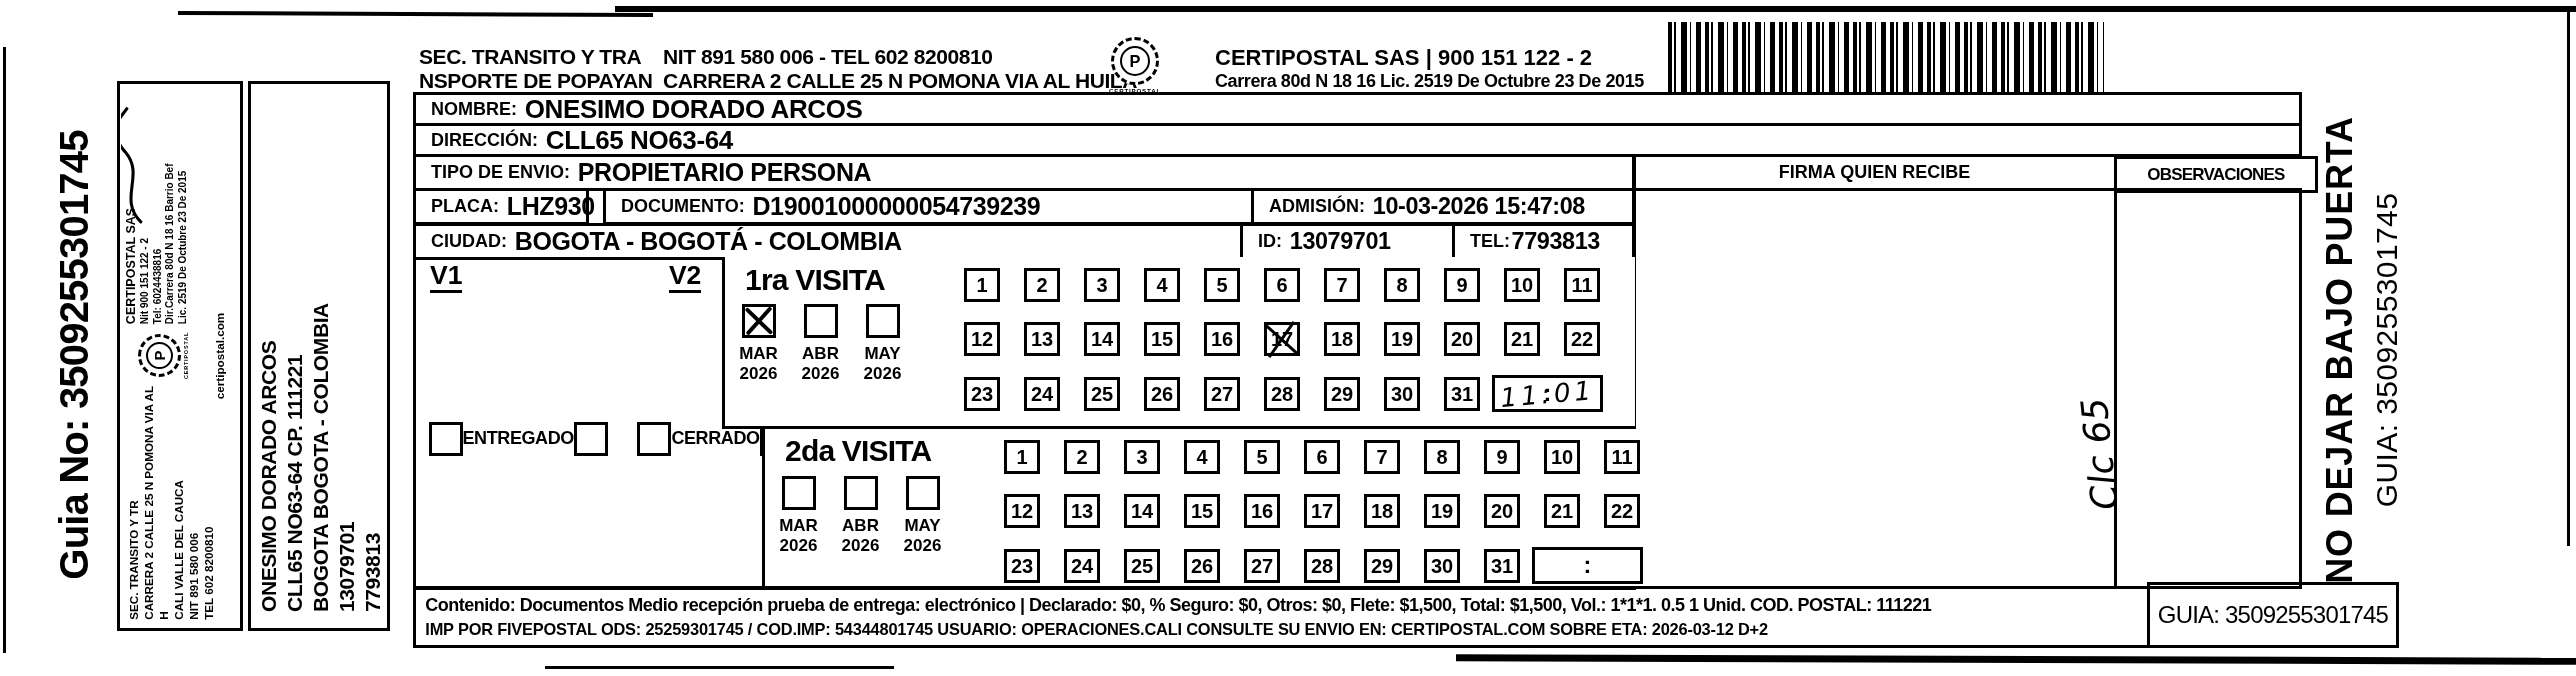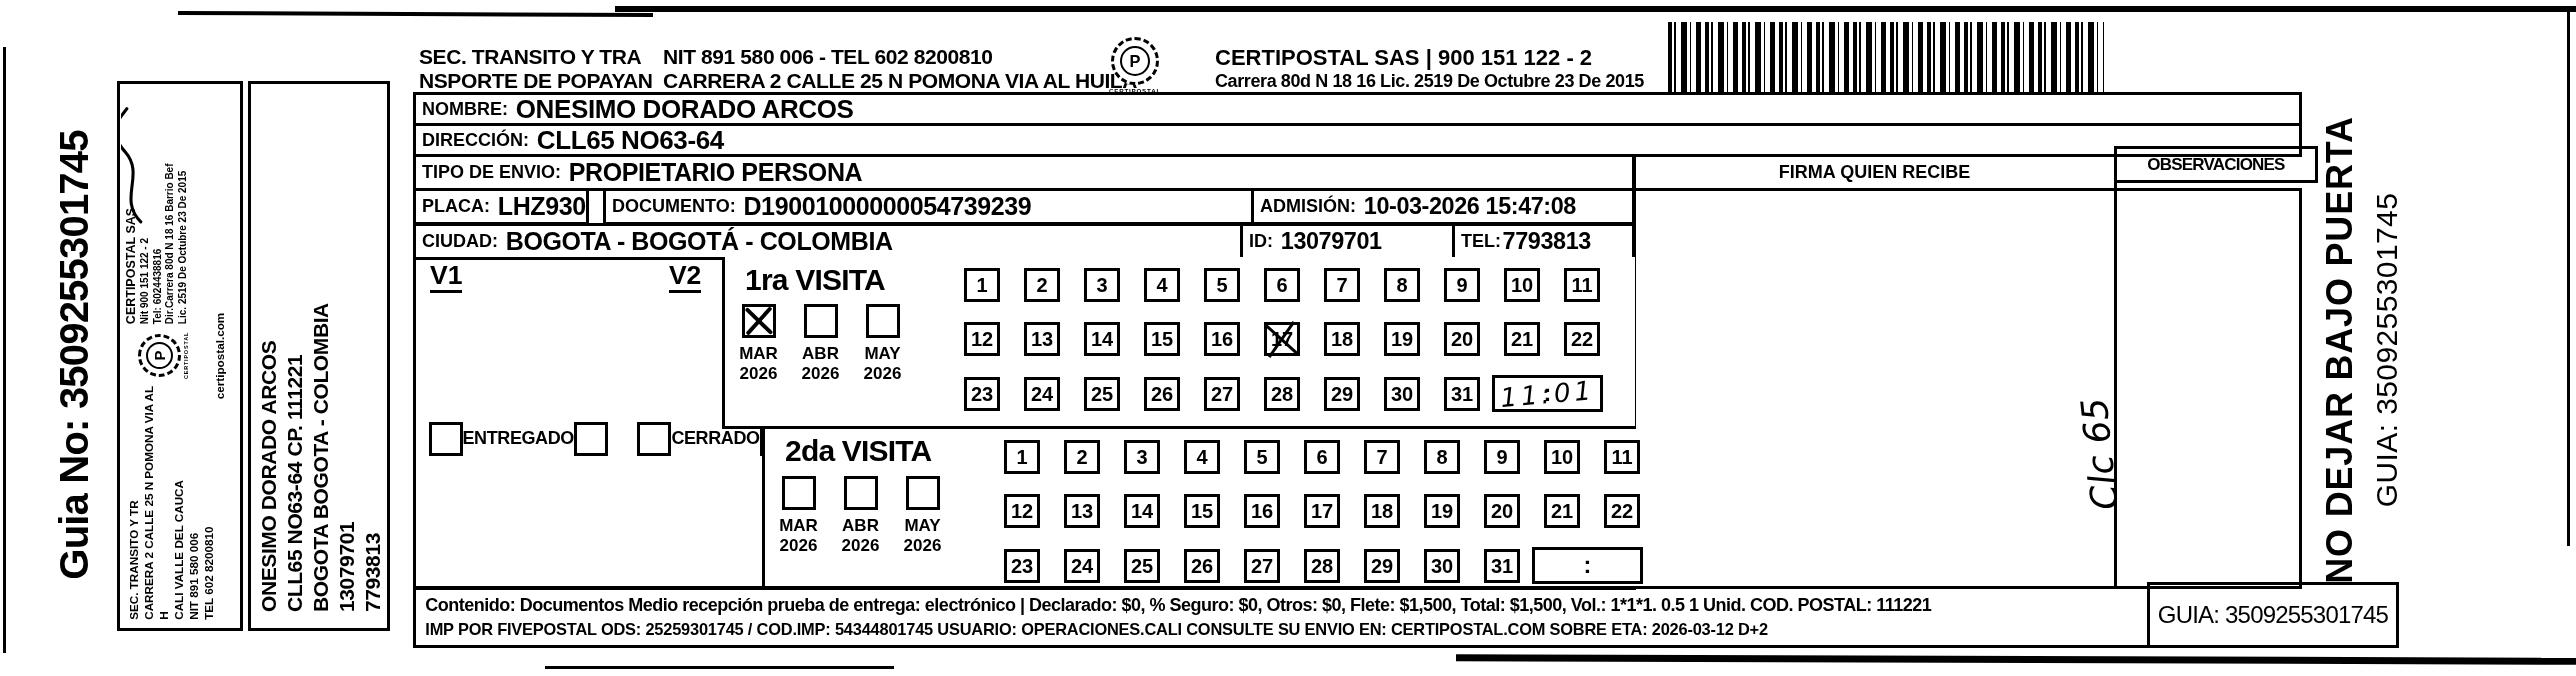--- a/index.html
+++ b/index.html
@@ -1,21 +1,21 @@
 <!DOCTYPE html>
 <html style="font-size:12.5px"><head>
 <meta charset="utf-8">
 <style>
   html,body{margin:0;padding:0;}
   body{position:relative;width:2576px;height:677px;background:#ffffff;color:#000;
        font-family:"Liberation Sans",sans-serif;overflow:hidden;}
   .abs{position:absolute;box-sizing:border-box;}
   .bx{border:3.1px solid #000;}
   .rot{transform:rotate(-90deg);transform-origin:top left;}
-  .cell{display:flex;align-items:center;padding:0 6px;gap:7.8px;background:#fff;}
+  .cell{display:flex;align-items:center;padding:0 15px;gap:7.8px;background:#fff;}
   .lb{font-weight:700;font-size:18px;white-space:nowrap;}
   .val{font-weight:700;font-size:25px;letter-spacing:-0.4px;white-space:nowrap;}
   .hline{background:#000;}
   .vline{background:#000;}
   .cbx{display:inline-block;width:34px;height:34px;border:3.1px solid #000;box-sizing:border-box;
        position:relative;background:#fff;flex:0 0 auto;}
   .xmark::before,.xmark::after{content:"";position:absolute;left:-14%;top:44%;width:128%;height:3.9px;
        background:#000;border-radius:3.1px;}
   .xmark::before{transform:rotate(44deg);}
   .xmark::after{transform:rotate(-48deg);}
@@ -128,21 +128,21 @@
   <span class="lb">DIRECCIÓN:</span>
   <span class="val" style="font-size:26px;">CLL65 NO63-64</span>
 </div>
 <div class="abs bx cell" style="left:413px;top:154px;width:1223px;height:37px;">
   <span class="lb">TIPO DE ENVIO:</span>
   <span class="val">PROPIETARIO PERSONA</span>
 </div>
 <div class="abs bx" style="left:1632px;top:154px;width:485px;height:37px;display:flex;align-items:center;justify-content:center;">
   <span style="font-size:18px;font-weight:700;">FIRMA QUIEN RECIBE</span>
 </div>
-<div class="abs bx" style="left:2114px;top:146px;width:204px;height:37px;display:flex;align-items:center;justify-content:center;">
+<div class="abs bx" style="left:2114px;top:156px;width:204px;height:37px;display:flex;align-items:center;justify-content:center;">
   <span style="font-size:17px;font-weight:700;letter-spacing:-0.8px;">OBSERVACIONES</span>
 </div>
 <div class="abs bx cell" style="left:413px;top:188px;width:176px;height:37px;">
   <span class="lb">PLACA:</span>
   <span class="val">LHZ930</span>
 </div>
 <div class="abs bx cell" style="left:603px;top:188px;width:651px;height:37px;">
   <span class="lb">DOCUMENTO:</span>
   <span class="val">D19001000000054739239</span>
 </div>

